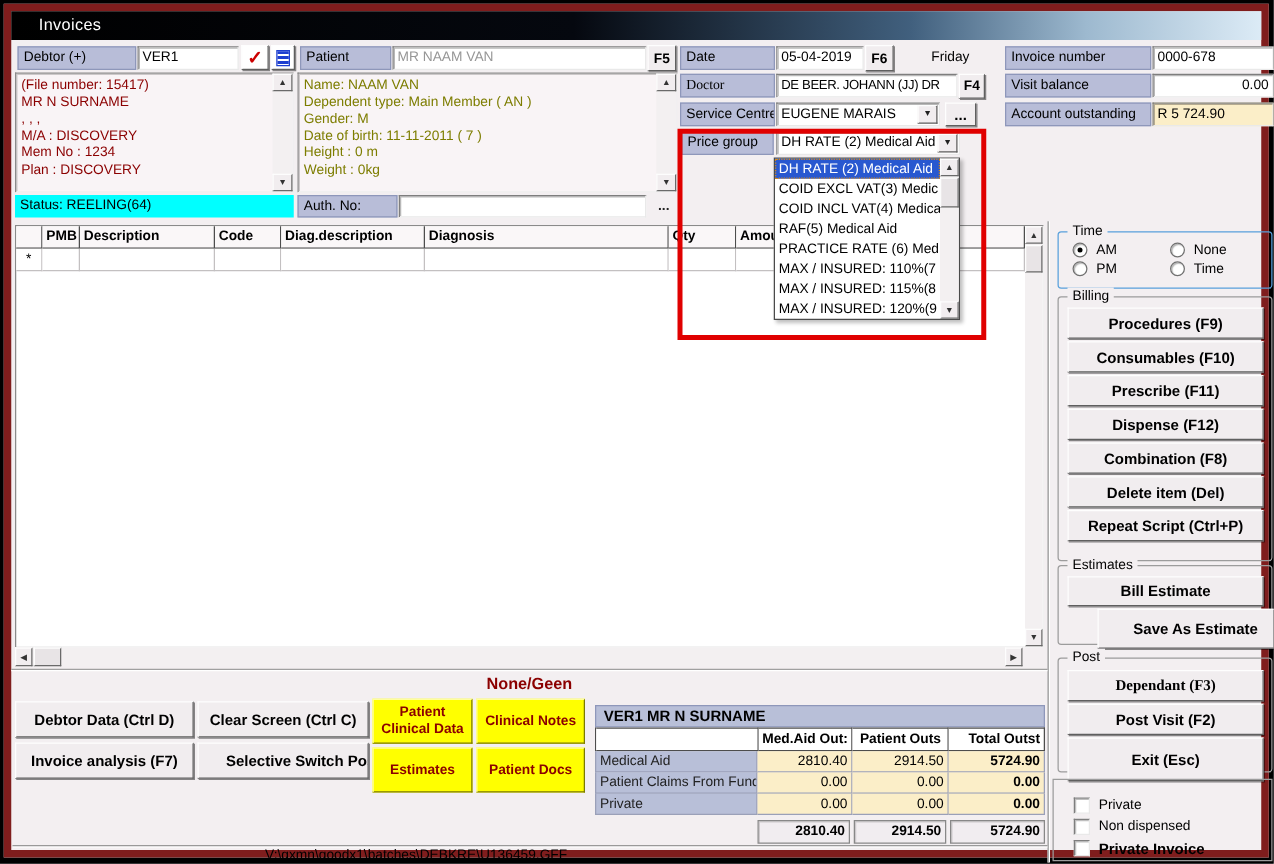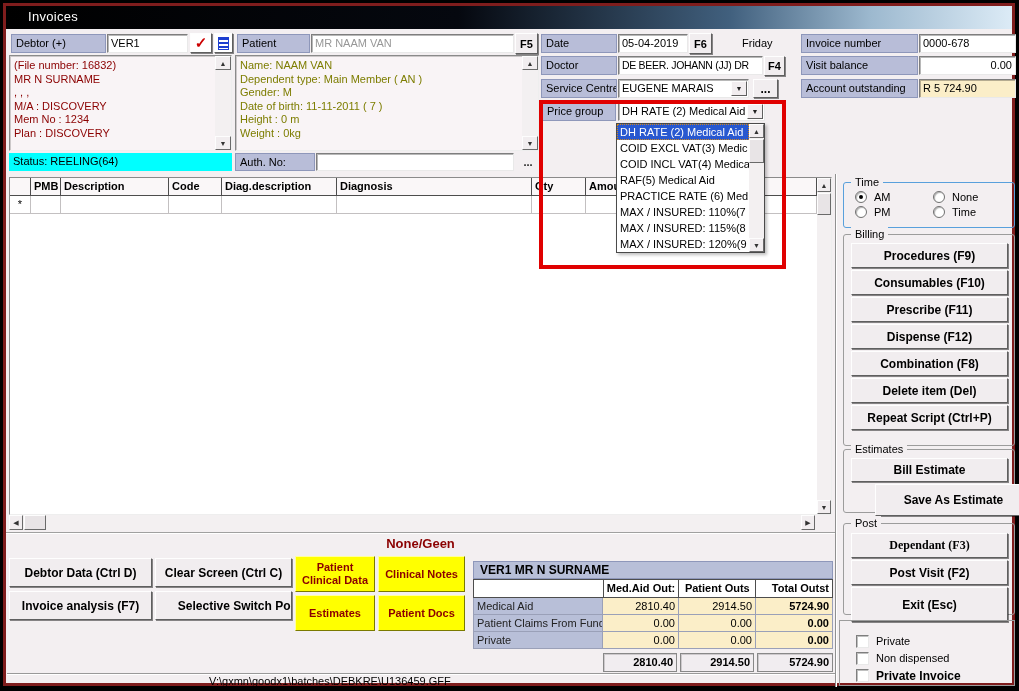--- a/index.html
+++ b/index.html
@@ -1,19 +1,19 @@
 <!DOCTYPE html>
 <html><head>
 <meta charset="utf-8">
 <style>
   * { margin:0; padding:0; box-sizing:border-box; }
   body { background:#555; font-family:"Liberation Sans", sans-serif; }
   .screen { position:relative; width:1019px; height:691px; background:#000; overflow:hidden; }
   .window { position:absolute; left:3px; top:3px; width:1012px; height:683px;
-            background:#f3eff1; border:3px solid #7f1d1d; }
+            background:#f3eff1; border:6px solid #7f1d1d; }
   .titlebar { position:absolute; left:0; top:0; width:100%; height:23px;
     background:linear-gradient(90deg,#000 0%,#05080f 45%,#41607e 72%,#9db9cf 86%,#dcebf6 100%);
     color:#fff; font-size:13px; line-height:22px; padding-left:22px; letter-spacing:.3px; }
   .lbl { position:absolute; background:#b8bdd8; border:1px solid #8e97ba; color:#000;
          font-size:11px; line-height:17px; padding-left:4px; height:19px; overflow:hidden; white-space:nowrap; }
   .inp { position:absolute; background:#fff; border:1px solid #7e7e7e;
          border-right-color:#e9e9e9; border-bottom-color:#e9e9e9;
          box-shadow:inset 1px 1px 0 rgba(0,0,0,.28);
          font-size:11px; line-height:17px; padding:0 3px; height:19px; overflow:hidden; white-space:nowrap; }
   .btn3d { position:absolute; background:#f1edef; border:1px solid;
@@ -82,21 +82,21 @@
   <div class="btn3d fkey" style="left:509px;top:27px;width:23px;height:21px;">F5</div>
 
   <div class="lbl" style="left:535px;top:28px;width:76px;">Date</div>
   <div class="inp" style="left:612px;top:28px;width:70px;">05-04-2019</div>
   <div class="btn3d fkey" style="left:683px;top:27px;width:23px;height:21px;">F6</div>
   <div class="rlabel" style="left:716px;top:31px;margin-left:20px;">Friday</div>
 
   <div class="lbl" style="left:795px;top:28px;width:117px;">Invoice number</div>
   <div class="inp" style="left:913px;top:28px;width:97px;">0000-678</div>
 
-  <div class="lbl" style="left:535px;top:50px;width:76px;">Doctor</div>
+  <div class="lbl" style="left:535px;top:50px;width:76px;font-family:Liberation Serif, serif;">Doctor</div>
   <div class="inp" style="left:612px;top:50px;width:145px;font-size:10.5px;letter-spacing:-0.3px;">DE BEER. JOHANN (JJ) DR</div>
   <div class="btn3d fkey" style="left:758px;top:50px;width:21px;height:20px;">F4</div>
   <div class="lbl" style="left:795px;top:50px;width:117px;">Visit balance</div>
   <div class="inp" style="left:913px;top:50px;width:97px;text-align:right;">0.00</div>
 
   <div class="lbl" style="left:535px;top:73px;width:76px;">Service Centre</div>
   <div class="inp" style="left:612px;top:73px;width:131px;">
     <span>EUGENE MARAIS</span>
     <span class="combo-arrow" style="right:1px;">▼</span>
   </div>
@@ -104,21 +104,21 @@
   <div class="lbl" style="left:795px;top:73px;width:117px;">Account outstanding</div>
   <div class="inp" style="left:913px;top:73px;width:97px;background:#fbeec8;">R 5 724.90</div>
 
   <div class="lbl" style="left:536px;top:96px;width:74px;">Price group</div>
   <div class="inp" style="left:612px;top:96px;width:147px;">
     <span>DH RATE (2) Medical Aid</span>
     <span class="combo-arrow" style="right:1px;">▼</span>
   </div>
 
   <div class="panel maroon" style="left:3px;top:49px;width:223px;height:96px;padding-top:3px;">
-    <div class="line">(File number: 16832)</div>
+    <div class="line">(File number: 15417)</div>
     <div class="line">MR N SURNAME</div>
     <div class="line">, , ,</div>
     <div class="line">M/A : DISCOVERY</div>
     <div class="line">Mem No : 1234</div>
     <div class="line">Plan : DISCOVERY</div>
   </div>
   <div class="sb" style="left:209px;top:50px;width:16px;height:94px;">
     <div class="sbtn" style="left:0;top:0;width:16px;height:14px;">▲</div>
     <div class="sbtn" style="left:0;bottom:0;width:16px;height:14px;">▼</div>
   </div>

